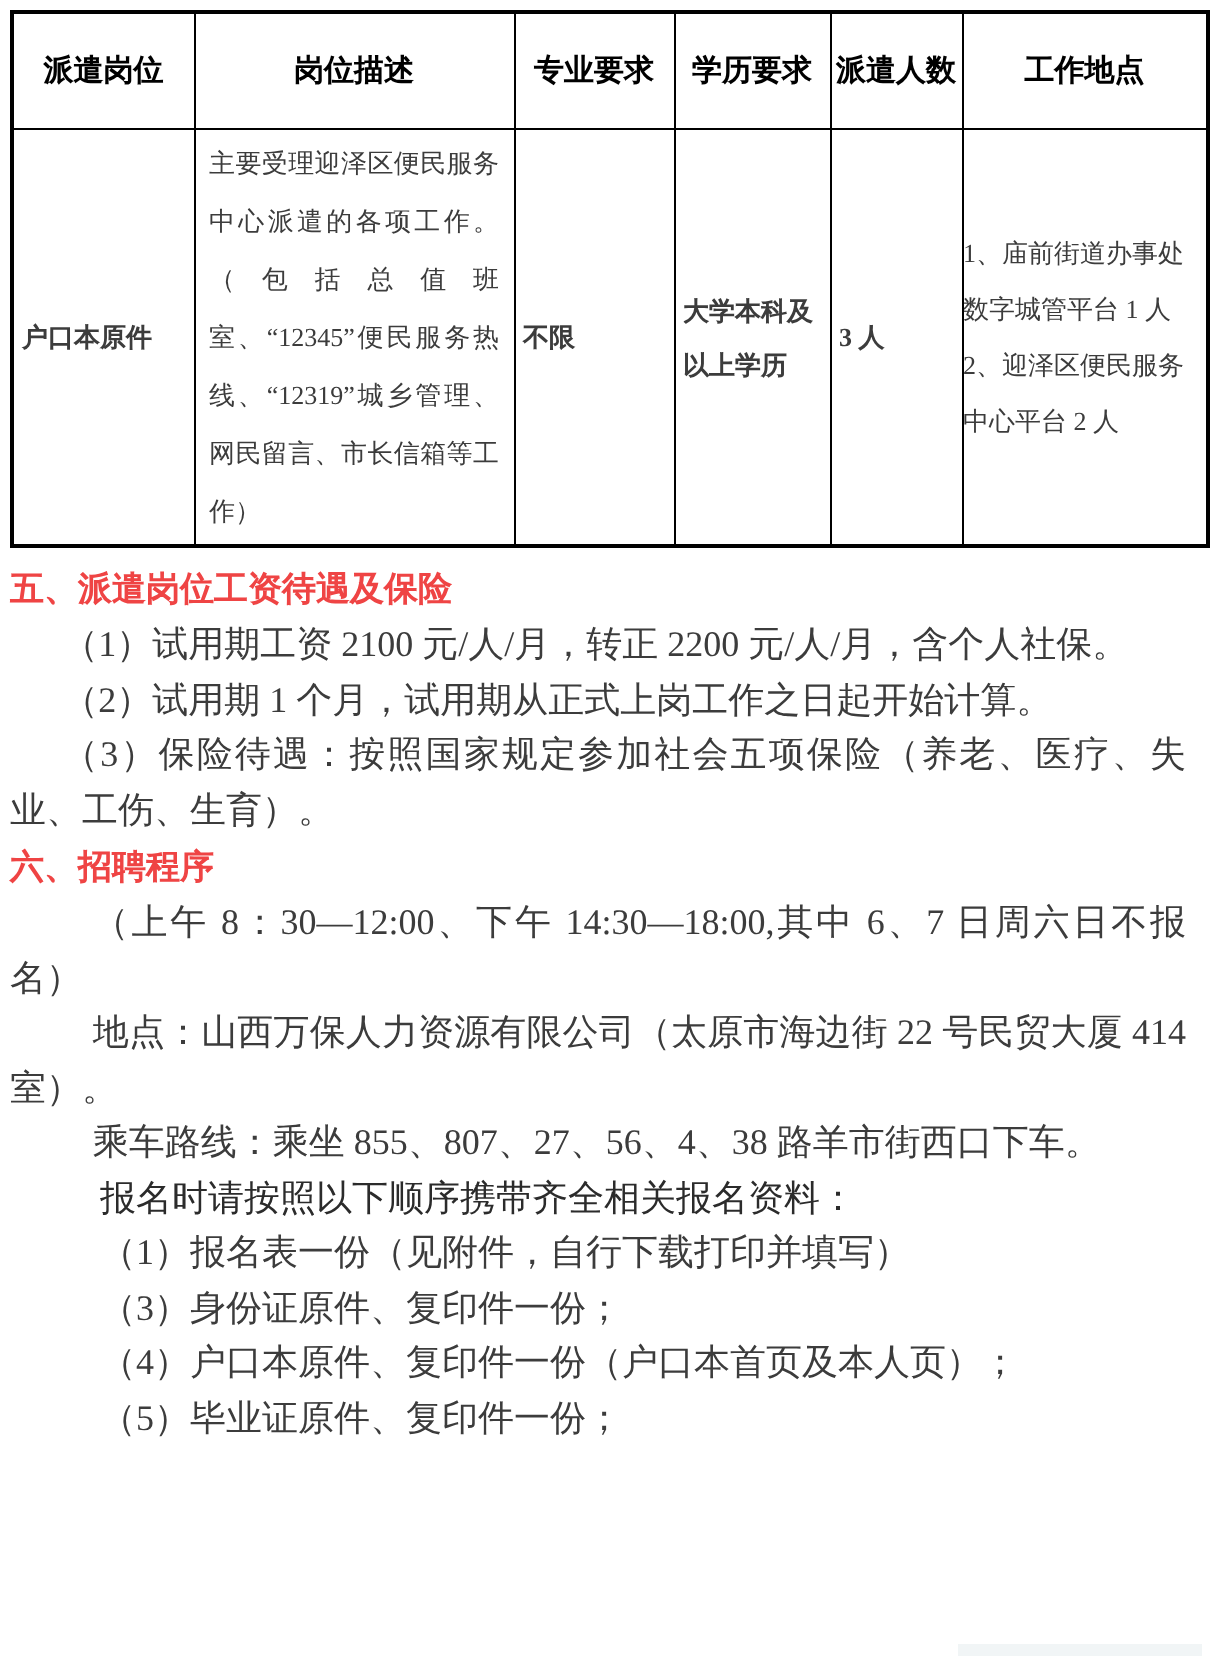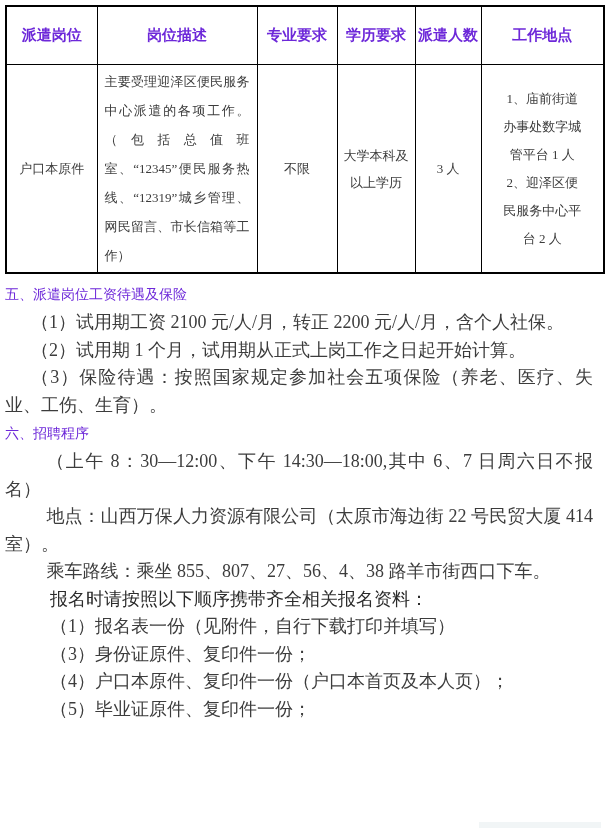--- a/index.html
+++ b/index.html
@@ -21,48 +21,48 @@
     border:2px solid #000;
   }
   table.jobs th, table.jobs td {
     border:1px solid #000;
     overflow:hidden;
   }
   table.jobs th {
     height:57px;
     font-size:15px;
     font-weight:bold;
-    color:#6d28d9;
+    color:#000000;
     text-align:center;
     vertical-align:middle;
     padding:0 2px;
   }
   table.jobs td {
     font-size:13px;
     color:#3c3c3c;
     vertical-align:middle;
     height:172px;
   }
-  td.cellc { text-align:center; line-height:27px; padding:12px 4px; }
+  td.cellc { line-height:27px; padding:12px 4px;font-weight:bold; }
   td.desc  { padding:2px 7px; line-height:29px; text-align:justify;margin-left:20px; }
-  td.loc   { text-align:center; line-height:28px; padding:0 20px; }
+  td.loc   { text-align:left; line-height:28px; padding:0 0; }
 
   
   .sections {
     width:588px;
     margin-left:0px;
     padding:6px 14px 0 0;
     font-size:18px;
     line-height:27.5px;
     text-align:justify;
   }
   .hsec {
-    font-weight:normal;
-    color:#6d28d9;
-    font-size:14px;
+    font-weight:bold;
+    color:#ef4444;
+    font-size:17px;
     line-height:29px;
   }
   .sections p { margin:0; }
   p.i1 { text-indent:1.45em; }   
   p.i2 { text-indent:2.3em; }    
   p.i3 { text-indent:2.5em; }    
   p.boldline { font-weight:normal; color:#2b2b2b; }
 
   .scan-artifact {
     position:absolute;

